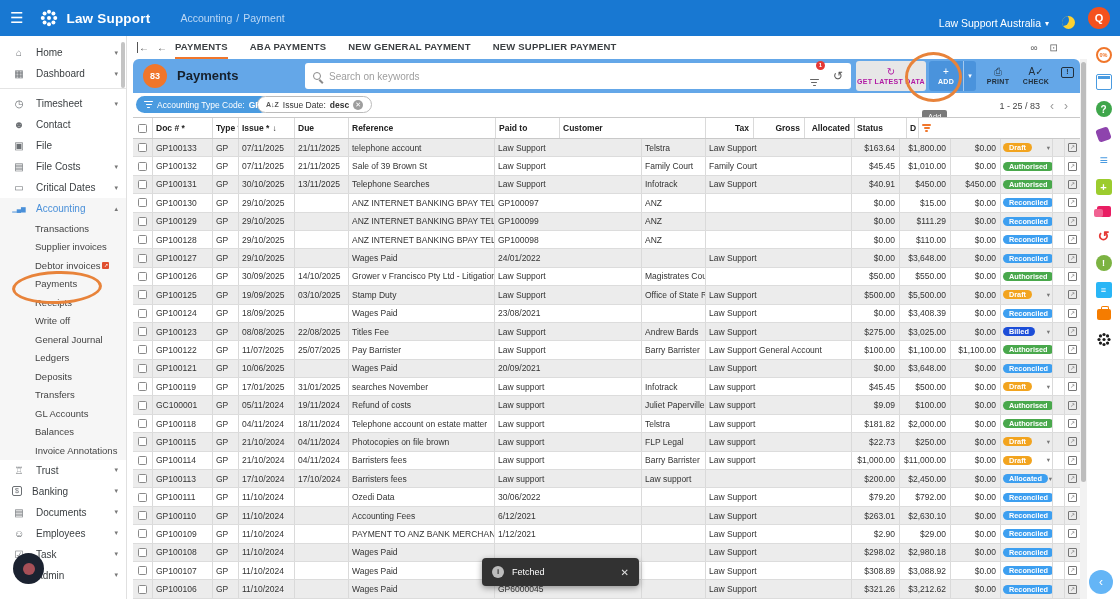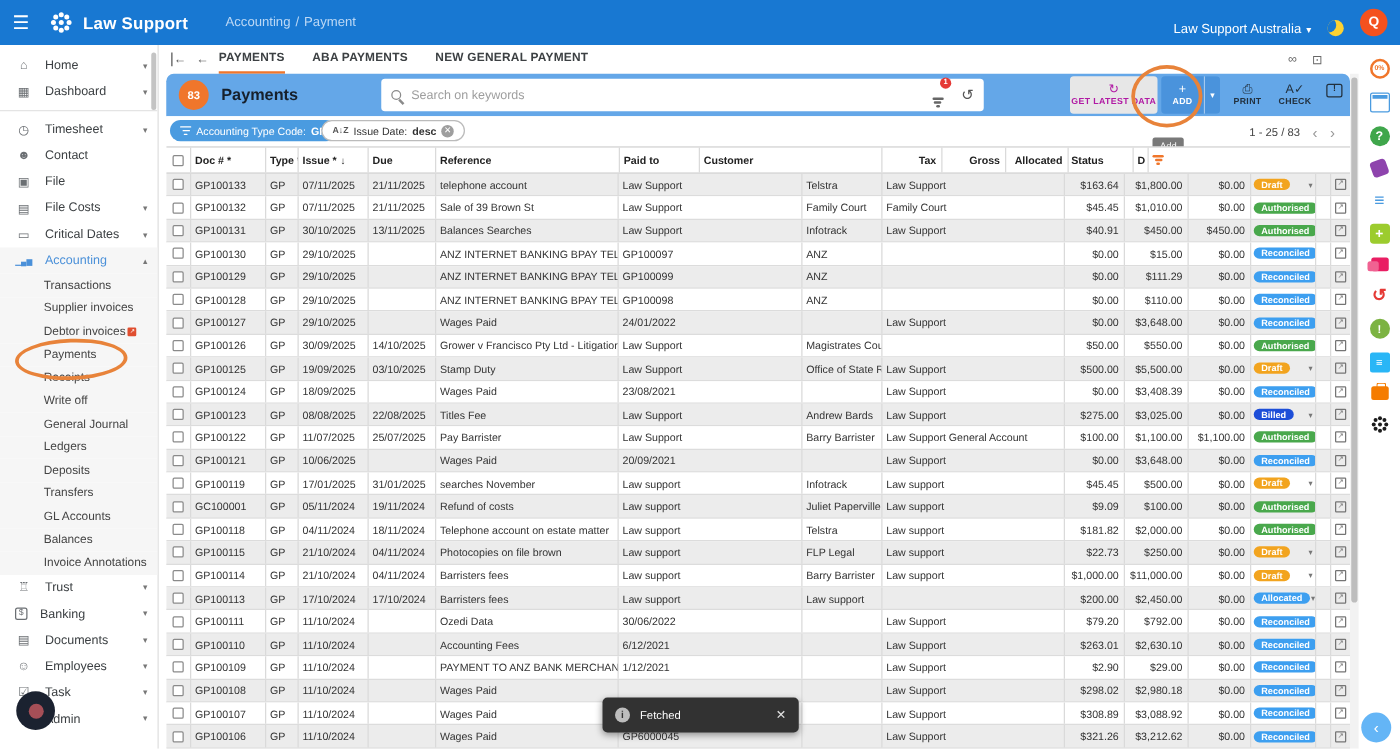--- a/index.html
+++ b/index.html
@@ -44,21 +44,21 @@
   .tab-nav { font-size:10px; color:#555; margin-right:8px; cursor:pointer; }
   .tab-nav.first { border-left:1.5px solid #555; padding-left:1px; margin-left:4px; }
   .tab { font-size:9.5px; font-weight:bold; color:#3c4043; letter-spacing:.2px; margin-right:22px; height:23px; display:flex; align-items:center; cursor:pointer; border-bottom:2.5px solid transparent; }
   .tab.active { border-bottom-color:#f0762b; }
   .tabrow-icons { position:absolute; right:22px; display:flex; gap:12px; color:#666; font-size:10px; }
 
   
   .toolbar { position:absolute; left:0; top:23px; width:947px; height:34px; background:#64a7e8; border-radius:6px 6px 0 0; }
   .count-badge { position:absolute; left:10px; top:5px; width:24px; height:24px; border-radius:50%; background:#f0762b; color:#fff; font-size:9px; font-weight:bold; display:flex; align-items:center; justify-content:center; }
   .tb-title { position:absolute; left:44px; top:9px; font-size:13px; font-weight:bold; color:#16202c; }
-  .searchbox { position:absolute; left:172px; top:4px; width:482px; height:26px; background:#fff; border-radius:3px; display:flex; align-items:center; padding:0 8px; }
+  .searchbox { position:absolute; left:172px; top:4px; width:546px; height:26px; background:#fff; border-radius:3px; display:flex; align-items:center; padding:0 8px; }
   .mag { width:8px; height:8px; border:1.5px solid #8a8a8a; border-radius:50%; position:relative; flex:none; }
   .mag::after { content:""; position:absolute; left:6px; top:6px; width:5px; height:1.5px; background:#8a8a8a; transform:rotate(45deg); transform-origin:0 0; }
   .searchbox input { border:none; outline:none; flex:1; font-size:10px; margin-left:8px; color:#333; font-family:"Liberation Sans",sans-serif; background:transparent; }
   .searchbox input::placeholder { color:#9e9e9e; }
   .sb-icons { display:flex; align-items:center; gap:14px; color:#666; }
   .tune { position:relative; color:#666; }
   .tune .nbadge { position:absolute; right:-6px; top:-5px; width:9px; height:9px; border-radius:50%; background:#e53935; color:#fff; font-size:6px; line-height:9px; text-align:center; font-weight:bold; }
   .hist { font-size:12px; color:#555; }
   .filter-list { display:inline-flex; flex-direction:column; gap:1.5px; align-items:center; }
   .filter-list i { display:block; height:1.5px; background:currentColor; border-radius:1px; }
@@ -293,20 +293,21 @@
 
 <div class="main">
 
   <div class="tabrow">
     <span class="tab-nav first">←</span>
     <span class="tab-nav">←</span>
     <div id="tabs" style="display: flex;">
         <div class="tab active">PAYMENTS</div>
         <div class="tab">ABA PAYMENTS</div>
         <div class="tab">NEW GENERAL PAYMENT</div>
+        <div class="tab">NEW SUPPLIER PAYMENT</div>
       </div>
     <div class="tabrow-icons">
       <span>∞</span>
       <span>⊡</span>
     </div>
   </div>
 
   <div class="toolbar">
     <div class="count-badge">83</div>
     <div class="tb-title">Payments</div>
@@ -443,21 +444,21 @@
           </div>
         </div>
         <div class="trow odd">
           <div class="tcell c-sel">
             <span class="cb"></span>
           </div>
           <div class="tcell c-doc">GP100131</div>
           <div class="tcell c-type">GP</div>
           <div class="tcell c-issue">30/10/2025</div>
           <div class="tcell c-due">13/11/2025</div>
-          <div class="tcell c-desc">Balances Searches</div>
+          <div class="tcell c-desc">Telephone Searches</div>
           <div class="tcell c-ref">Law Support</div>
           <div class="tcell c-paid">Infotrack</div>
           <div class="tcell c-cust">Law Support</div>
           <div class="tcell c-tax right">$40.91</div>
           <div class="tcell c-gross right">$450.00</div>
           <div class="tcell c-alloc right">$450.00</div>
           <div class="tcell c-status">
             <span class="pill" style="background: rgb(73, 168, 76);">Authorised</span>
           </div>
           <div class="tcell c-d"></div>

